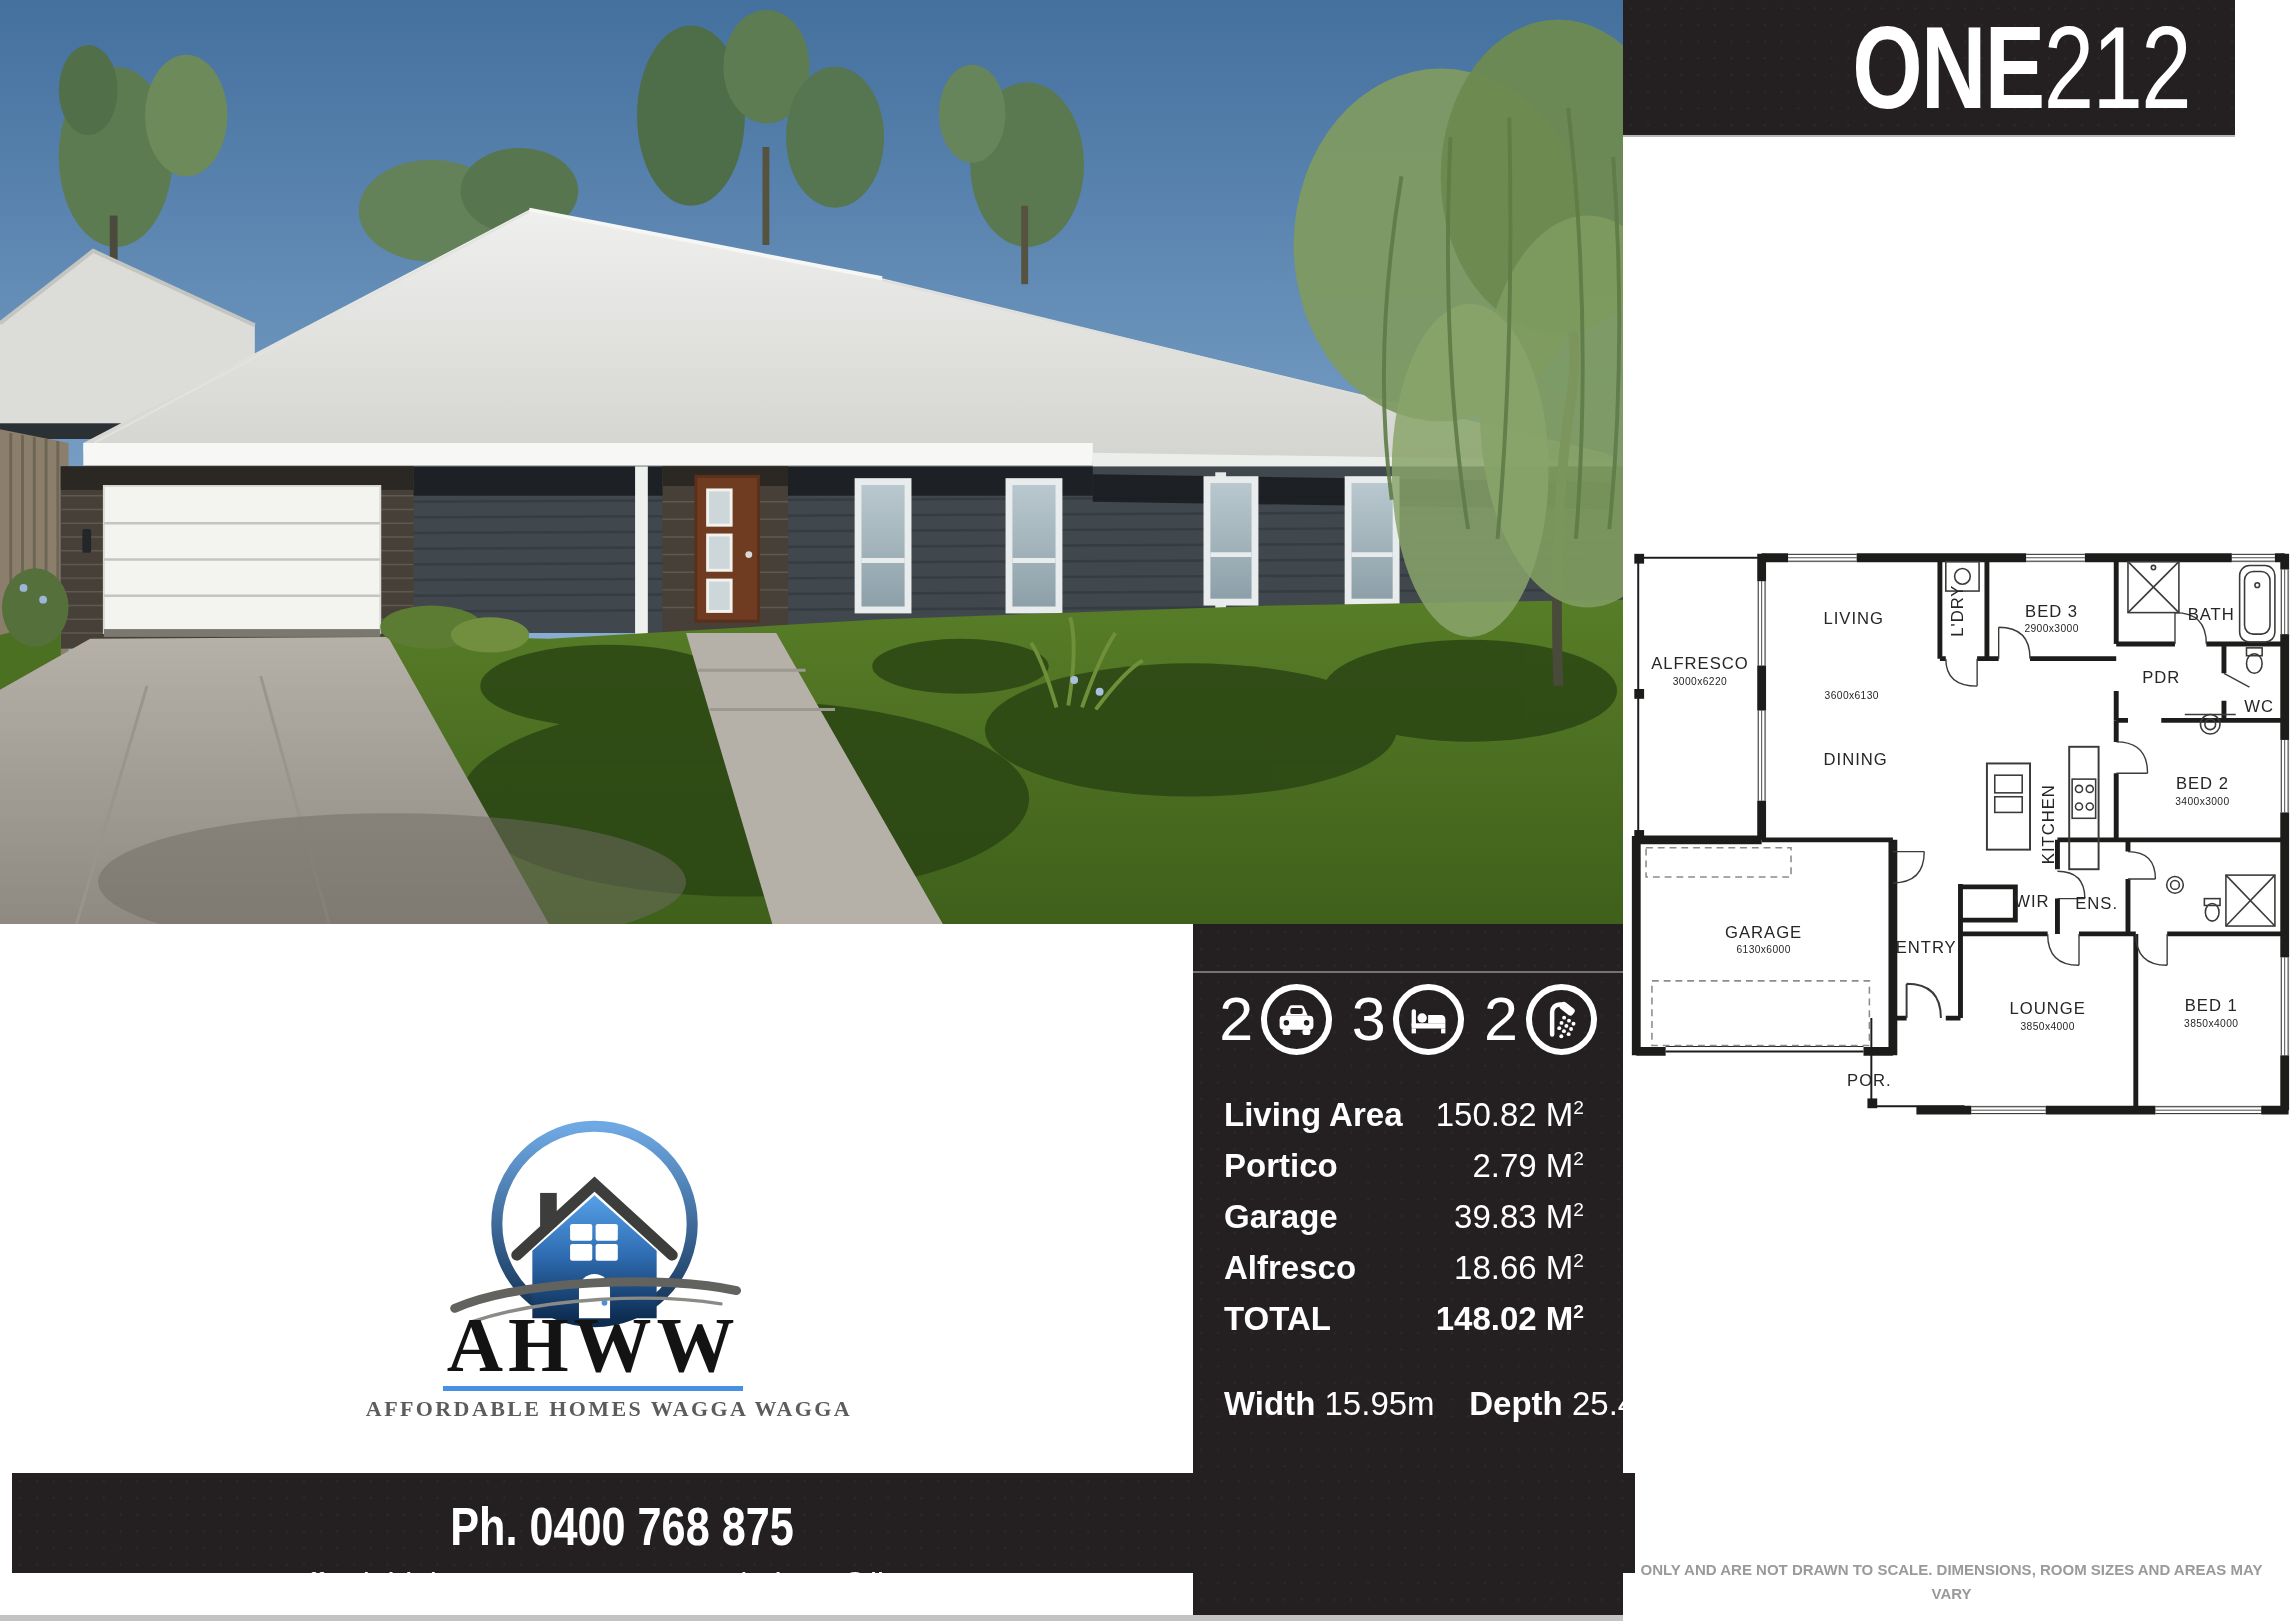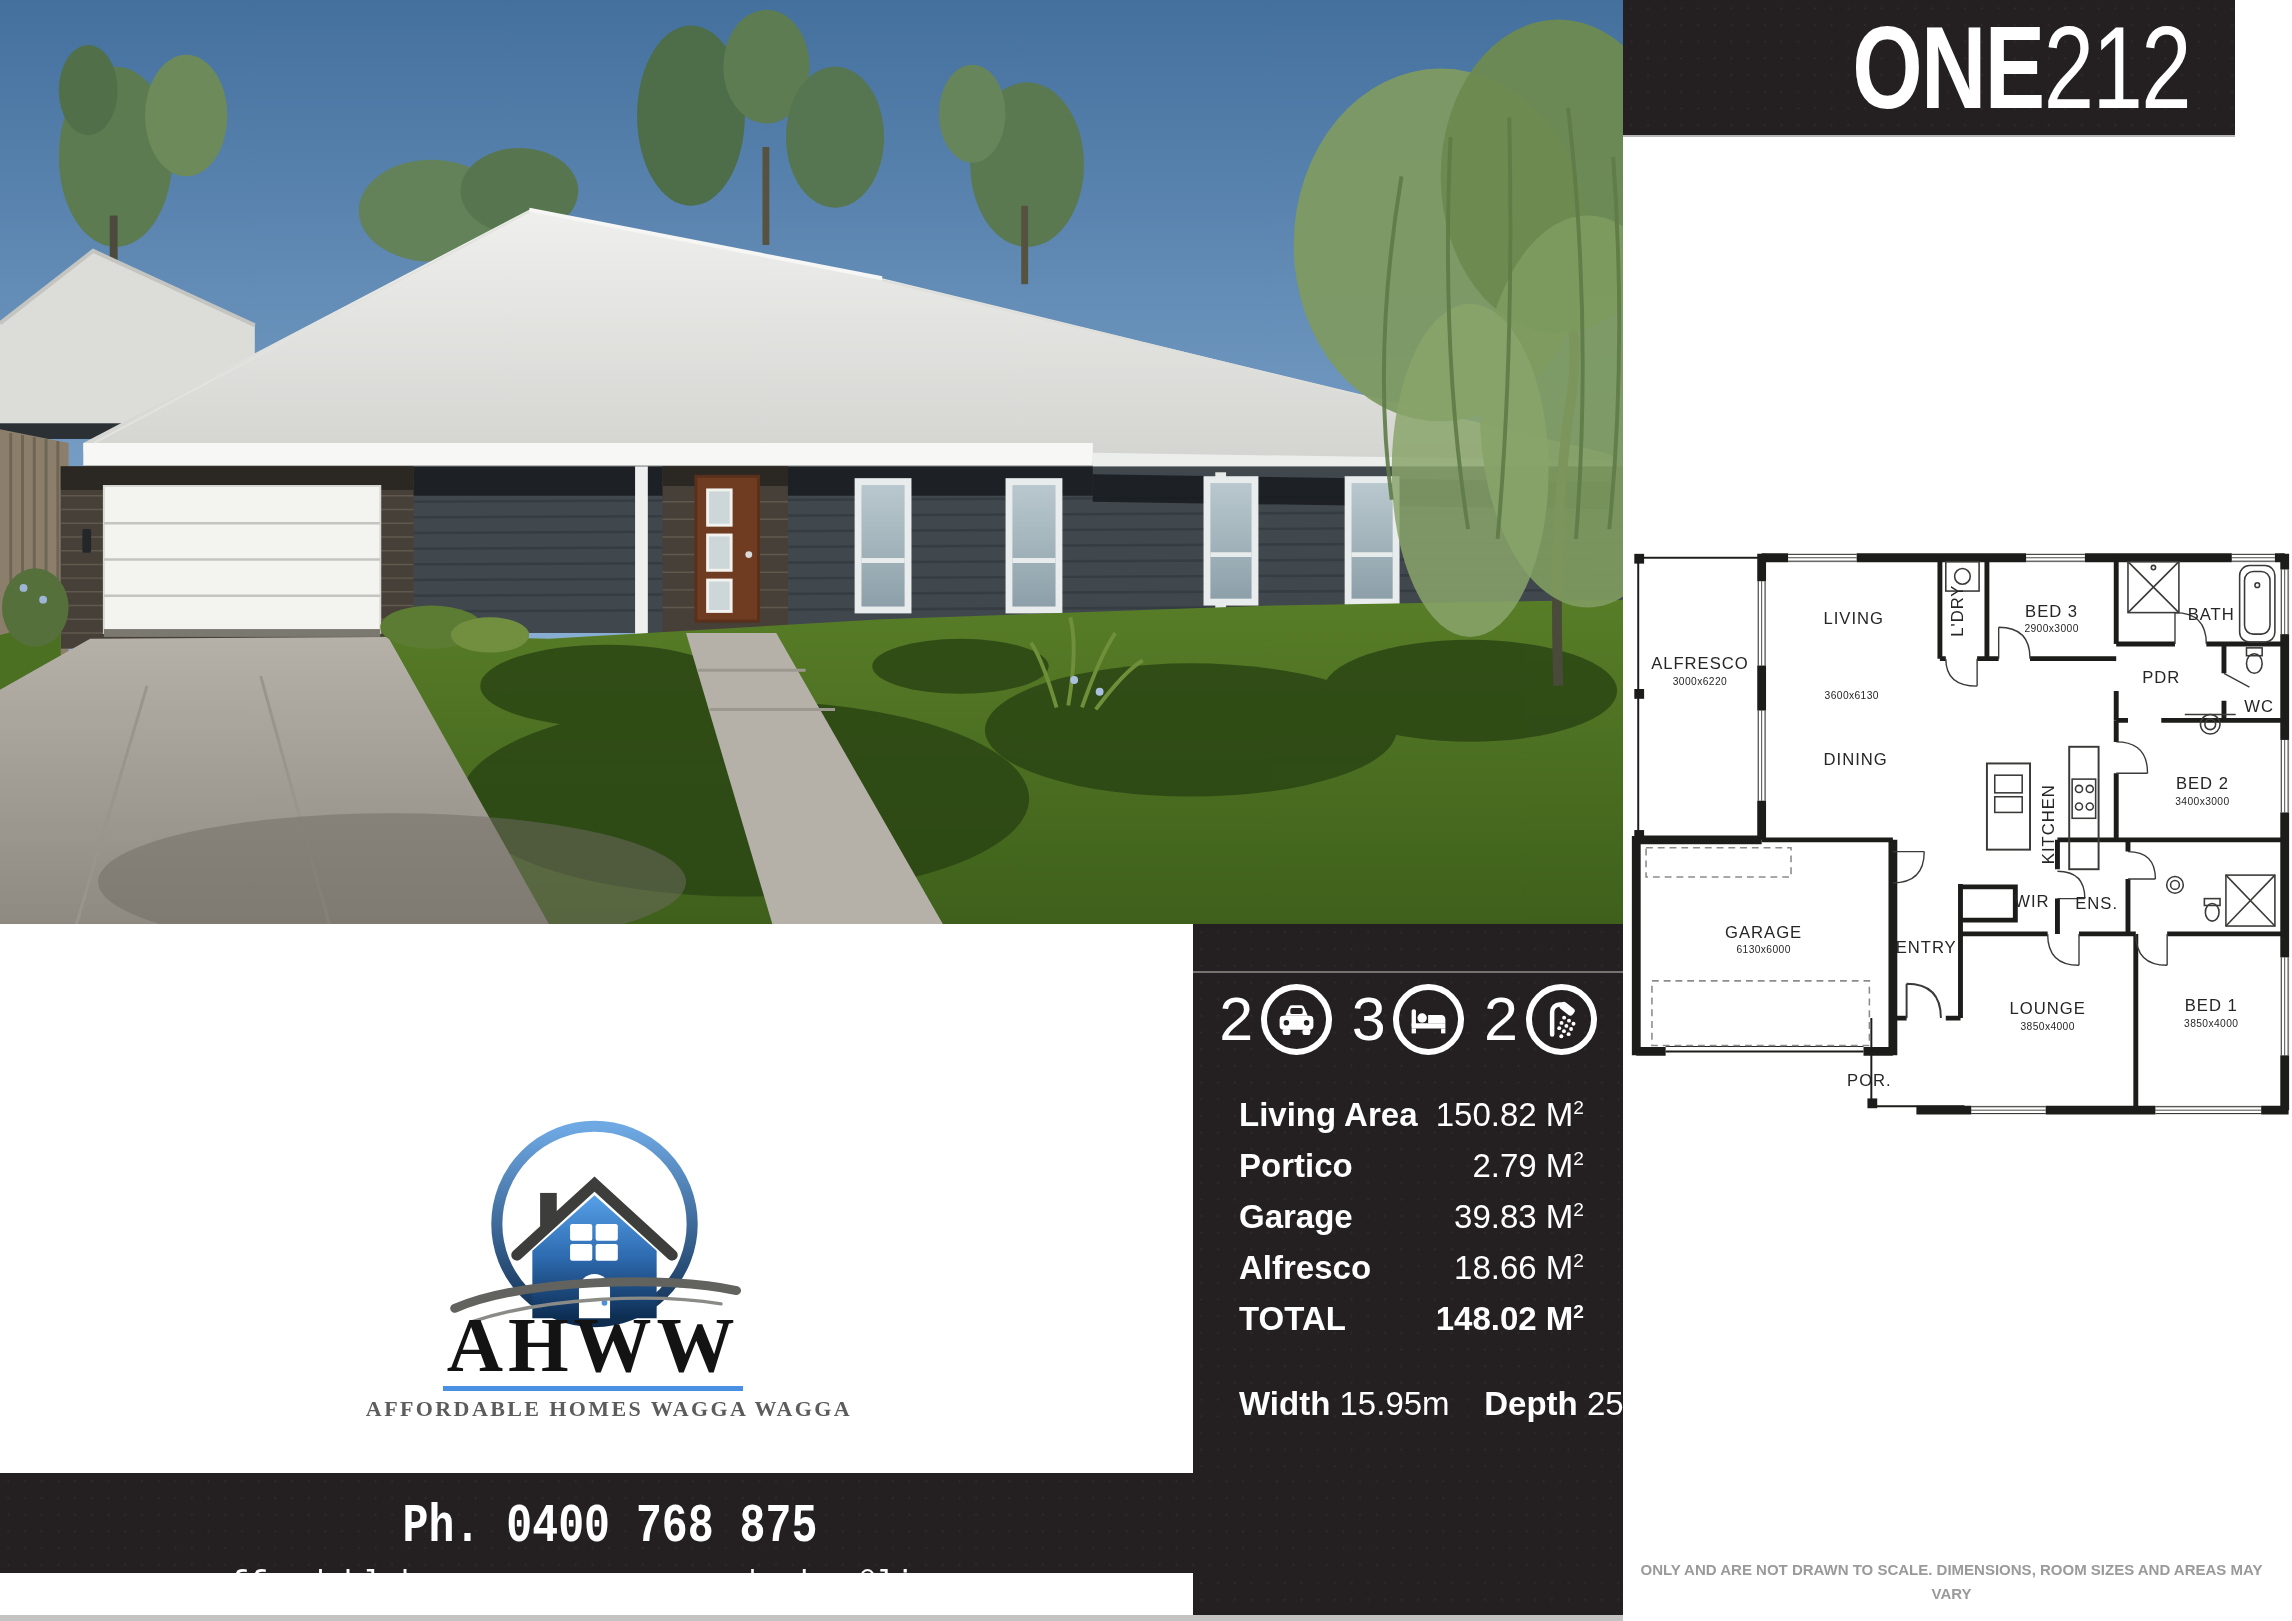--- a/index.html
+++ b/index.html
@@ -27,38 +27,38 @@
   
   .panel{left:1193px;top:924px;width:430px;height:697px;}
   .panel-line{left:1193px;top:971px;width:430px;height:2px;background:#8b8785;opacity:.8;}
   .stats{left:1193px;top:977px;width:430px;height:84px;display:flex;align-items:center;
          justify-content:center;gap:19.6px;}
   .stat{display:flex;align-items:center;gap:7.8px;}
   .stat .n{font-size:61px;color:#fff;font-weight:400;line-height:1;}
   .ring{width:59px;height:59px;border:6.9px solid #fff;border-radius:50%;
         display:flex;align-items:center;justify-content:center;}
   .ring svg{width:45px;height:45px;}
-  .specs{left:1193px;top:1094px;width:430px;padding:0 39px 0 46px;box-sizing:border-box;
+  .specs{left:1193px;top:1094px;width:430px;padding:0 39px 0 31px;box-sizing:border-box;
          color:#fff;font-size:33px;}
   .srow{display:flex;justify-content:space-between;margin-bottom:9.8px;line-height:1.25;}
   .srow .lab{font-weight:700;}
   .srow sup{font-size:58%;}
   .srow.total .val{font-weight:700;}
   .dims{margin-top:46px;font-size:33px;white-space:nowrap;}
   .dims .lab{font-weight:700;}
   .dims .gap{display:inline-block;width:25.5px;}
   .brand{left:0;top:1306px;width:1186px;text-align:center;
          font-family:"Liberation Serif",serif;font-weight:700;font-size:78px;
          letter-spacing:4.9px;color:#131313;line-height:1;}
   .brand-line{left:443px;top:1386px;width:300px;height:4.9px;background:#4a90e2;}
   .tagline{left:0;top:1396px;width:1186px;text-align:center;
            font-family:"Liberation Serif",serif;font-size:22px;letter-spacing:2.4px;
            color:#5c5c5c;font-weight:600;margin-left:16px;}
   
-  .footer{left:0;top:1473px;width:1623px;height:100px;font-family:Liberation Mono, monospace;}
+  .footer{left:12px;top:1473px;width:1623px;height:100px;}
   .footer-inner{position:absolute;left:0;top:0;width:1220px;text-align:center;color:#fff;}
   .phone{margin-top:23.5px;font-size:54px;font-weight:700;transform:scaleX(.8);
          transform-origin:center;white-space:nowrap;line-height:1.1;}
   .web{margin-top:9.8px;font-size:36px;font-weight:400;transform:scaleX(.88);
        transform-origin:center;white-space:nowrap;}
   .bottom-strip{left:0;top:1615px;width:1623px;height:5.9px;background:#c3c3c1;}
   
   .legal{left:1626px;top:1558px;width:651px;text-align:center;color:#9a9a9a;
          font-size:15px;font-weight:700;line-height:1.6;}
 </style>

